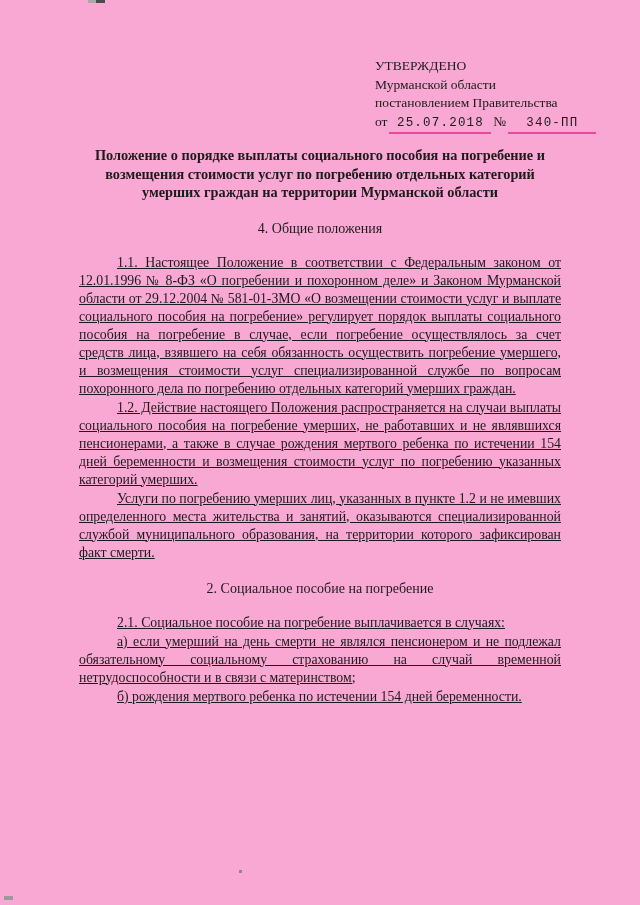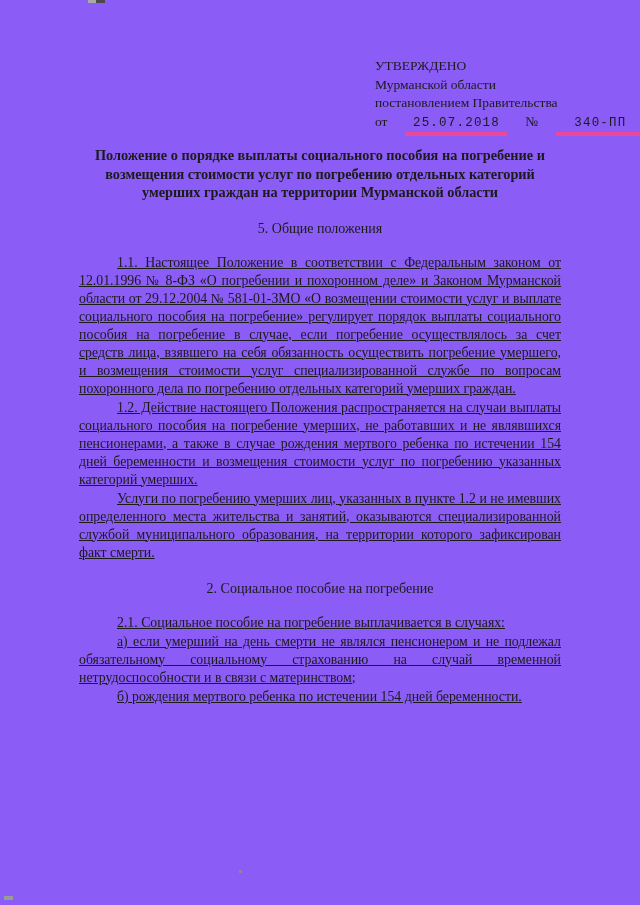--- a/index.html
+++ b/index.html
@@ -7,21 +7,21 @@
   body {
     width: 640px;
     height: 905px;
     background: #f4f4f2;
     font-family: "Liberation Serif", serif;
   }
   .page {
     position: relative;
     width: 640px;
     height: 905px;
-    background: #8b5cf6;
+    background: #f9a8d4;
     color: #1b1b1b;
     overflow: hidden;
   }
   
   .artifact-top {
     position: absolute;
     left: 88px; top: 0;
     width: 17px; height: 3px;
     background: linear-gradient(to right, #a9a9a9 0 45%, #4a4a4a 45%);
   }
@@ -42,27 +42,27 @@
     position: absolute;
     left: 375px; top: 57px;
     width: 245px;
     font-size: 13.5px;
     line-height: 18.5px;
     white-space: nowrap;
   }
   .approval-line { display: block; }
   .blank {
     display: inline-block;
-    border-bottom: 4px solid #ec4899;
+    border-bottom: 2px solid #ec4899;
     font-family: "Liberation Mono", monospace;
     font-size: 12.5px;
     letter-spacing: 1.2px;
     text-align: center;
     vertical-align: baseline;
-    margin: 0 18px;
+    margin: 0 2px;
   }
   .date-blank { width: 102px; }
   .number-blank { width: 88px; }
   
   .content {
     position: absolute;
     left: 78px; top: 146px;
     width: 484px;
     font-size: 13.8px;
     line-height: 18px;
@@ -99,21 +99,21 @@
   <div class="approval">
     <span class="approval-line">УТВЕРЖДЕНО</span>
     <span class="approval-line">Мурманской области</span>
     <span class="approval-line">постановлением  Правительства</span>
     <span class="approval-line"><span>от</span><span class="blank date-blank">25.07.2018</span><span>№</span><span class="blank number-blank">340-ПП</span></span>
   </div>
 
   <div class="content">
     <h1 class="doc-title">Положение о порядке выплаты социального пособия на погребение и возмещения стоимости услуг по погребению отдельных категорий умерших граждан на территории Мурманской области</h1>
 
-    <h2 class="section-heading">5. Общие положения</h2>
+    <h2 class="section-heading">4. Общие положения</h2>
     <p class="para">1.1. Настоящее Положение в соответствии с Федеральным законом от 12.01.1996 № 8-ФЗ «О погребении и похоронном деле» и Законом Мурманской области от 29.12.2004 № 581-01-ЗМО «О возмещении стоимости услуг и выплате социального пособия на погребение» регулирует порядок выплаты социального пособия на погребение в случае, если погребение осуществлялось за счет средств лица, взявшего на себя обязанность осуществить погребение умершего, и возмещения стоимости услуг специализированной службе по вопросам похоронного дела по погребению отдельных категорий умерших граждан.</p>
     <p class="para">1.2. Действие настоящего Положения распространяется на случаи выплаты социального пособия на погребение умерших, не работавших и не являвшихся пенсионерами, а также в случае рождения мертвого ребенка по истечении 154 дней беременности и возмещения стоимости услуг по погребению указанных категорий умерших.</p>
     <p class="para">Услуги по погребению умерших лиц, указанных в пункте 1.2 и не имевших определенного места жительства и занятий, оказываются специализированной службой муниципального образования, на территории которого зафиксирован факт смерти.</p>
 
     <h2 class="section-heading">2. Социальное пособие на погребение</h2>
     <p class="para">2.1. Социальное пособие на погребение выплачивается в случаях:</p>
     <p class="para">а) если умерший на день смерти не являлся пенсионером и не подлежал обязательному социальному страхованию на случай временной нетрудоспособности и в связи с материнством;</p>
     <p class="para">б) рождения мертвого ребенка по истечении 154 дней беременности.</p>
   </div>
 

